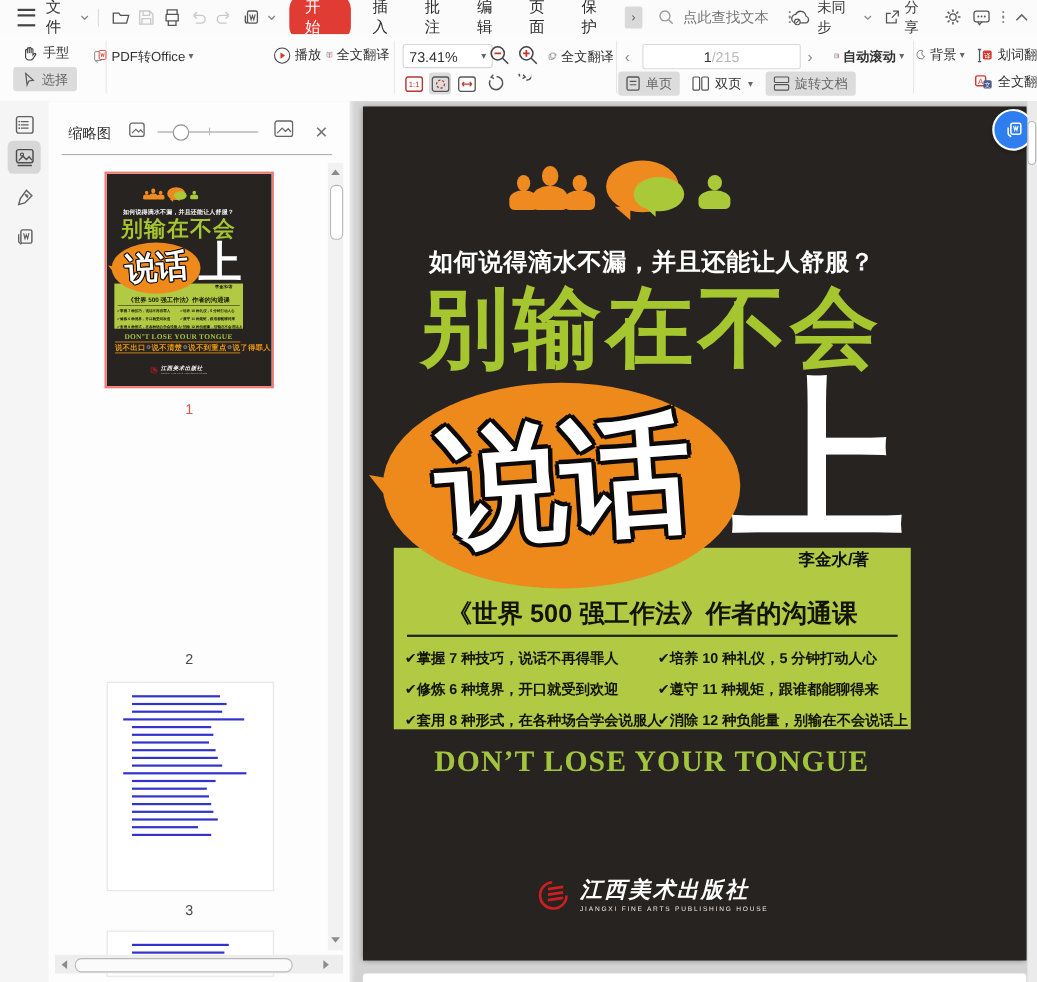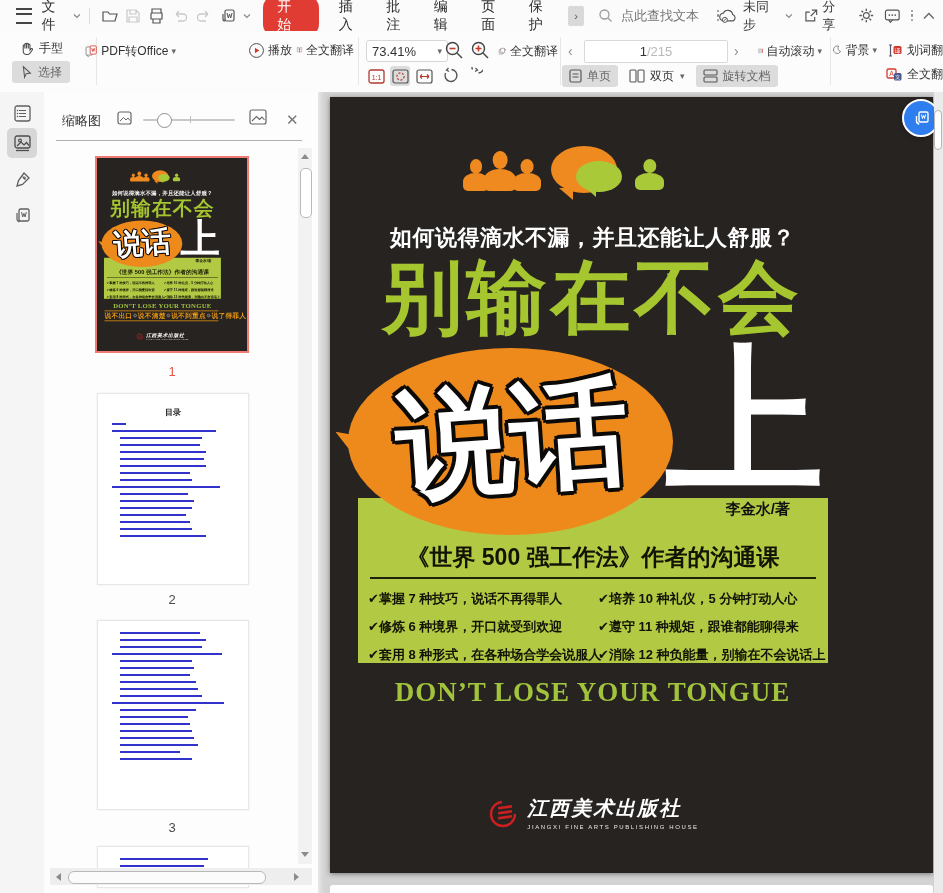--- a/index.html
+++ b/index.html
@@ -355,21 +355,21 @@
           <span class="dd">▾</span>
       </span>
       <span class="srow sel">
         <svg width="15" height="14" viewBox="0 0 15 14">
             <rect x="1" y="1" width="13" height="5" rx="1" fill="none" stroke="#555" stroke-width="1.1"></rect>
             <rect x="1" y="8" width="13" height="5" rx="1" fill="none" stroke="#555" stroke-width="1.1"></rect>
           </svg>
         <span>旋转文档</span>
       </span>
     </div>
-    <div class="bigbtn" style="left:758px;width:64px;">
+    <div class="bigbtn" style="left:758px;width:64px;font-weight:bold;">
       <svg width="26" height="28" viewBox="0 0 26 28">
           <rect x="3" y="4" width="14" height="18" rx="1.5" fill="none" stroke="#444" stroke-width="1.4"></rect>
           <path d="M6 9h8M6 13h8M6 17h5" stroke="#444" stroke-width="1"></path>
           <rect x="20" y="3" width="3" height="20" rx="1.5" fill="#d33a2f"></rect>
         </svg>
       <span class="lbl">
           <span>自动滚动</span>
           <span class="dd">▾</span>
         </span>
     </div>
@@ -500,40 +500,20 @@
             <div>
                 <div class="pub-name">江西美术出版社</div>
                 <div class="pub-en">JIANGXI FINE ARTS PUBLISHING HOUSE</div>
               </div>
           </div>
         </div>
       </div>
     </div>
     <div class="pnum cur" style="top:272px;">1</div>
 
-    <div class="thumb thumb-plain" style="top:301px;height:190px;">
-      <div class="toc-title">目录</div>
-      <i class="tl" style="margin-left:14px;width:14px;"></i>
-      <i class="tl" style="margin-left:14px;width:104px;"></i>
-      <i class="tl" style="margin-left:22px;width:82px;"></i>
-      <i class="tl" style="margin-left:22px;width:80px;"></i>
-      <i class="tl" style="margin-left:22px;width:86px;"></i>
-      <i class="tl" style="margin-left:22px;width:84px;"></i>
-      <i class="tl" style="margin-left:22px;width:86px;"></i>
-      <i class="tl" style="margin-left:22px;width:70px;"></i>
-      <i class="tl" style="margin-left:22px;width:72px;"></i>
-      <i class="tl" style="margin-left:14px;width:108px;"></i>
-      <i class="tl" style="margin-left:22px;width:68px;"></i>
-      <i class="tl" style="margin-left:22px;width:74px;"></i>
-      <i class="tl" style="margin-left:22px;width:72px;"></i>
-      <i class="tl" style="margin-left:22px;width:66px;"></i>
-      <i class="tl" style="margin-left:22px;width:70px;"></i>
-      <i class="tl" style="margin-left:22px;width:72px;"></i>
-      <i class="tl" style="margin-left:22px;width:86px;"></i>
-    </div>
     <div class="pnum" style="top:500px;">2</div>
 
     <div class="thumb thumb-plain" style="top:528px;height:188px;">
       <div style="height:6px;"></div>
       <i class="tl" style="margin-left:22px;width:80px;"></i>
       <i class="tl" style="margin-left:22px;width:86px;"></i>
       <i class="tl" style="margin-left:22px;width:82px;"></i>
       <i class="tl" style="margin-left:14px;width:110px;"></i>
       <i class="tl" style="margin-left:22px;width:72px;"></i>
       <i class="tl" style="margin-left:22px;width:74px;"></i>

